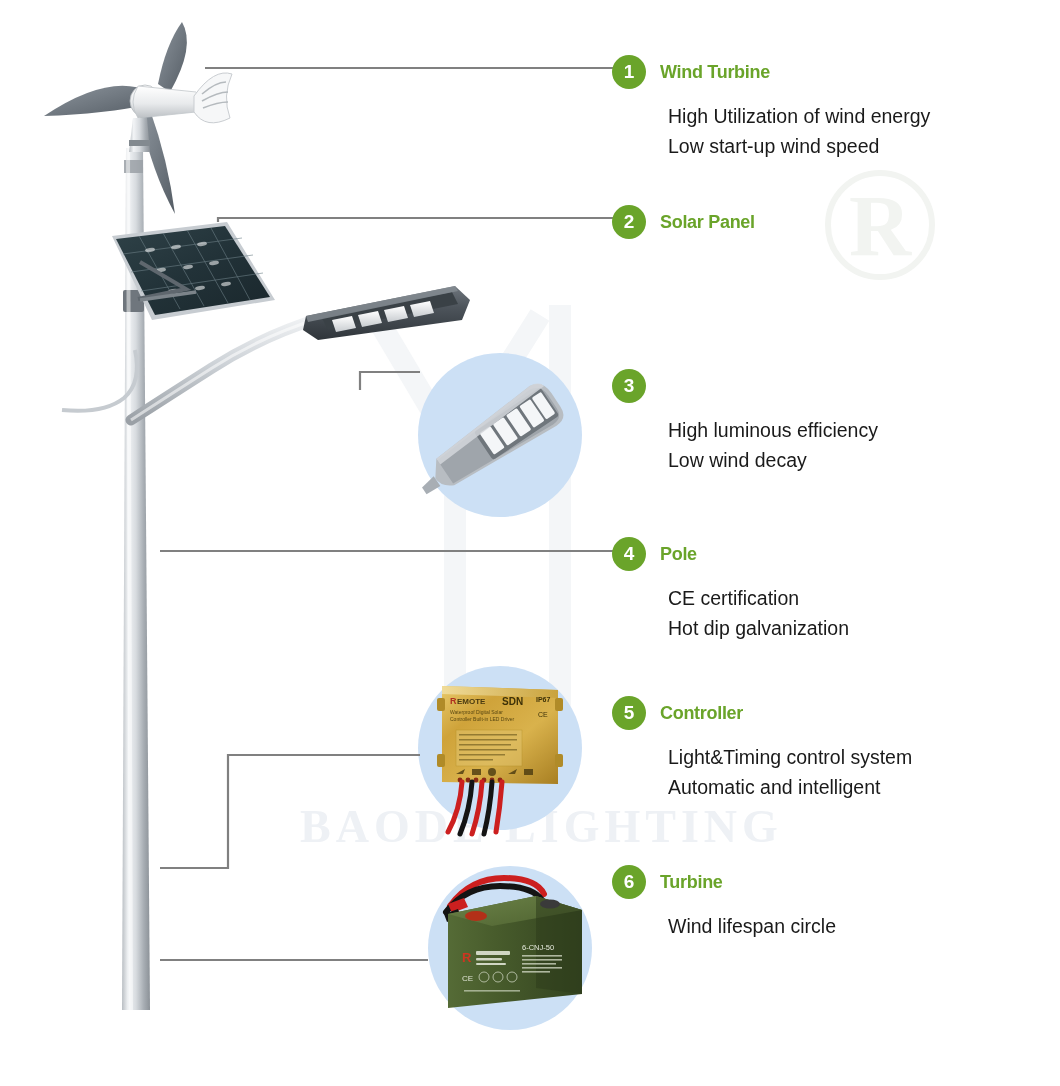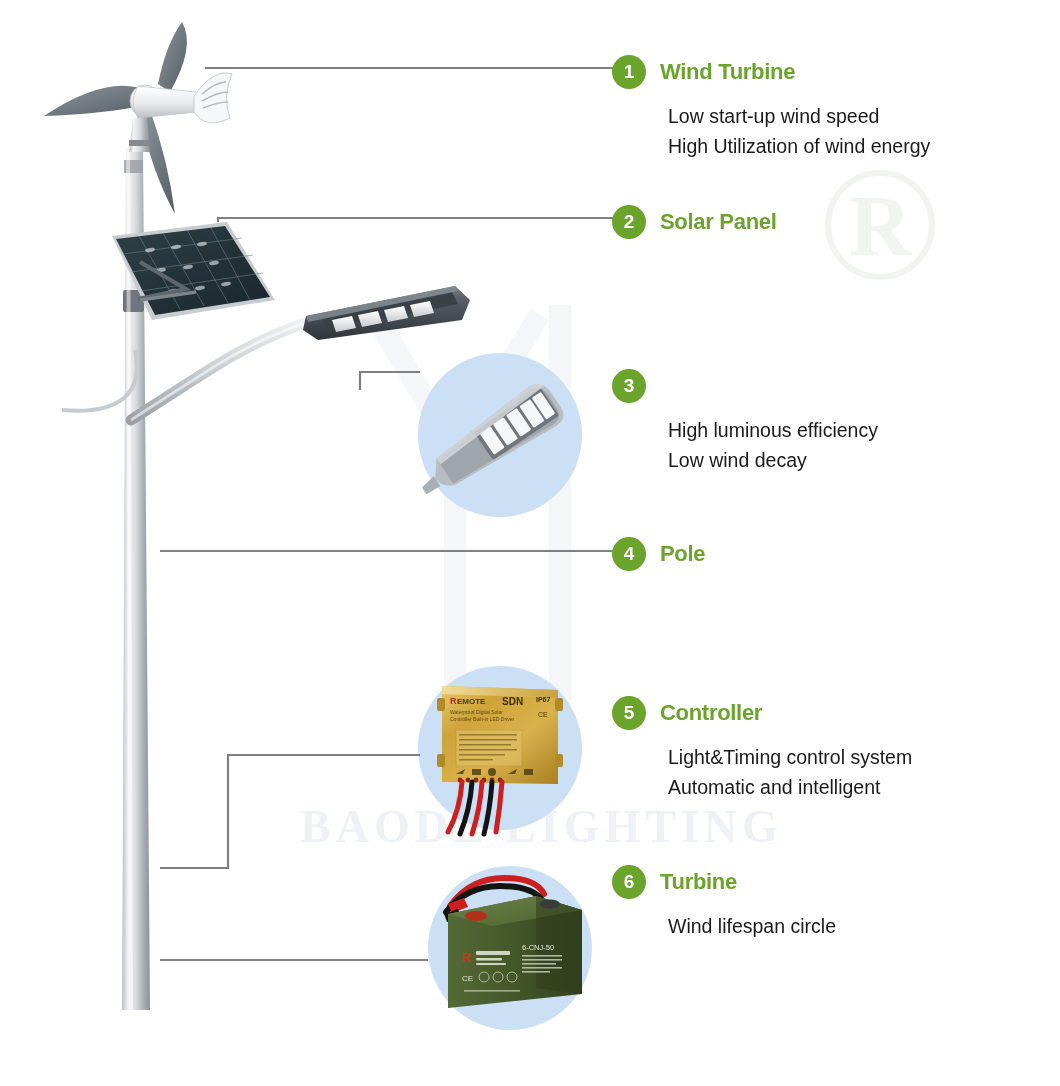--- a/index.html
+++ b/index.html
@@ -39,21 +39,21 @@
   .item { position:absolute; left:0; width:448px; }
   .item-head { display:flex; align-items:center; gap:14px; height:40px; }
   .badge {
     width:34px; height:34px; border-radius:50%;
     background:#6aa42a; color:#fff;
     font-size:19px; font-weight:bold;
     display:flex; align-items:center; justify-content:center;
     flex:0 0 34px;
   }
   .title {
-    font-size:22px; font-weight:bold; color:#6aa42a;
+    font-size:18px; font-weight:bold; color:#6aa42a;
     letter-spacing:-0.3px; white-space:nowrap;
   }
   .lines { margin-left:56px; margin-top:9px; }
   .line {
     font-size:19.5px; color:#1a1a1a; line-height:30px; white-space:nowrap;
   }
 
   
   #item-1 { top:52px; }
   #item-2 { top:202px; }
@@ -336,22 +336,22 @@
   </svg>
 
   <div class="items">
 
     <div class="item" id="item-1">
       <div class="item-head">
         <div class="badge">1</div>
         <div class="title">Wind Turbine</div>
       </div>
       <div class="lines">
+        <div class="line">High Utilization of wind energy</div>
         <div class="line">Low start-up wind speed</div>
-        <div class="line">High Utilization of wind energy</div>
       </div>
     </div>
 
     <div class="item" id="item-2">
       <div class="item-head">
         <div class="badge">2</div>
         <div class="title">Solar Panel</div>
       </div>
     </div>
 
@@ -363,20 +363,24 @@
         <div class="line">High luminous efficiency</div>
         <div class="line">Low wind decay</div>
       </div>
     </div>
 
     <div class="item" id="item-4">
       <div class="item-head">
         <div class="badge">4</div>
         <div class="title">Pole</div>
       </div>
+      <div class="lines">
+        <div class="line">CE certification</div>
+        <div class="line">Hot dip galvanization</div>
+      </div>
     </div>
 
     <div class="item" id="item-5">
       <div class="item-head">
         <div class="badge">5</div>
         <div class="title">Controller</div>
       </div>
       <div class="lines">
         <div class="line">Light&amp;Timing control system</div>
         <div class="line">Automatic and intelligent</div>

